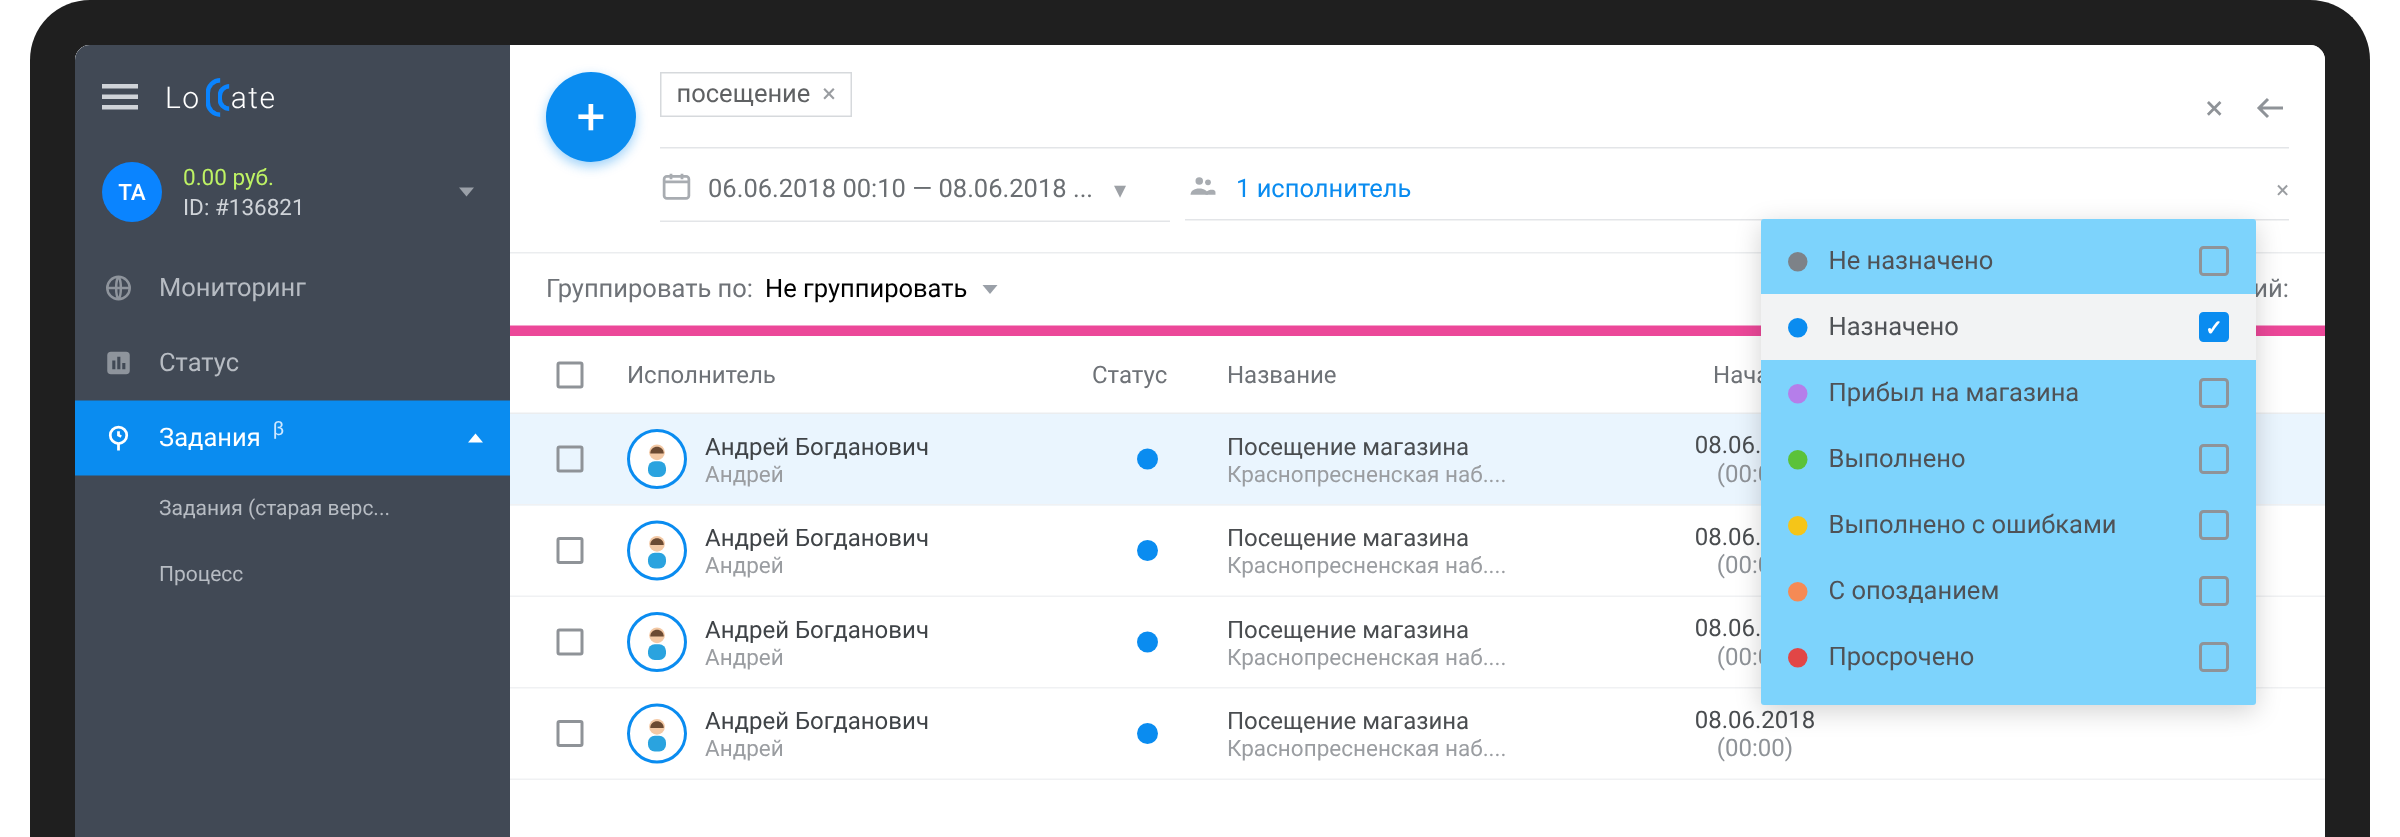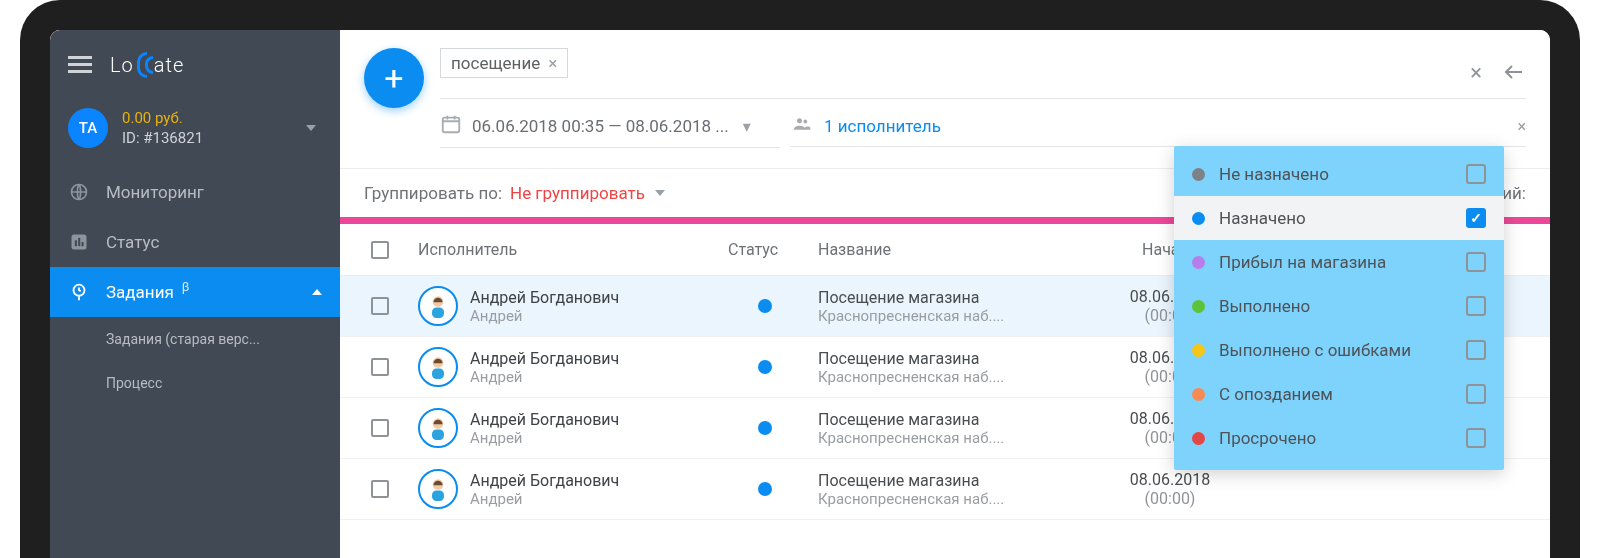--- a/index.html
+++ b/index.html
@@ -13,21 +13,21 @@
 .sidebar { width: 290px; background: #414955; color: #cfd3d8; display: flex; flex-direction: column; flex-shrink: 0; }
 .side-top { display: flex; align-items: center; padding: 22px 18px 18px; gap: 18px; }
 .hamburger { width: 24px; height: 18px; background: linear-gradient(#cfd3d8,#cfd3d8) 0 0/24px 3px no-repeat, linear-gradient(#cfd3d8,#cfd3d8) 0 7px/24px 3px no-repeat, linear-gradient(#cfd3d8,#cfd3d8) 0 14px/24px 3px no-repeat; cursor: pointer; }
 .logo { font-size: 20px; color: #fff; font-weight: 300; letter-spacing: 1px; display: flex; align-items: center; }
 .logo .ring { display: inline-block; width: 10px; height: 26px; border: 3px solid #0a84ff; border-right: none; border-radius: 26px 0 0 26px; margin: 0 -2px 0 3px; }
 .logo .ring2 { display: inline-block; width: 8px; height: 18px; border: 3px solid #0a84ff; border-right: none; border-radius: 18px 0 0 18px; margin-right: 1px; }
 
 .account { display: flex; align-items: center; padding: 12px 18px 18px; gap: 14px; }
 .avatar-badge { width: 40px; height: 40px; border-radius: 50%; background: #0a84ff; color: #fff; display: flex; align-items: center; justify-content: center; font-size: 15px; font-weight: 500; }
 .account-text { font-size: 15px; line-height: 1.35; color: #cfd3d8; flex: 1; }
-.account-text .bal { color: #eab308; }
+.account-text .bal { color: #bef264; }
 .account .caret { width: 0; height: 0; border-left: 5px solid transparent; border-right: 5px solid transparent; border-top: 6px solid #9aa0a8; margin-right: 6px; }
 
 .nav { display: flex; flex-direction: column; }
 .nav-item { display: flex; align-items: center; gap: 16px; padding: 14px 18px; font-size: 17px; color: #b7bcc3; cursor: pointer; position: relative; }
 .nav-item.active { background: #0a8cf0; color: #fff; }
 .nav-item.sub { padding-left: 56px; font-size: 14px; }
 .nav-icon { width: 22px; height: 22px; display: flex; align-items: center; justify-content: center; color: #8e949c; }
 .nav-item.active .nav-icon { color: #fff; }
 .nav-item .beta { font-size: 13px; margin-left: -8px; margin-top: -10px; color: #cfe8ff; }
 .nav-item.active .caret-up { margin-left: auto; width: 0; height: 0; border-left: 5px solid transparent; border-right: 5px solid transparent; border-bottom: 6px solid #fff; }
@@ -47,21 +47,21 @@
 .fblock { display: flex; align-items: center; gap: 10px; border-bottom: 1px solid #e3e5e8; padding: 4px 0 8px; }
 .fblock.date { width: 340px; }
 .fblock.exec { flex: 1; }
 .fblock .ficon { color: #a8acb1; }
 .fblock .ftxt { color: #0a8cf0; font-size: 17px; }
 .fblock.date .ftxt { color: #6a6e72; }
 .fblock .more { color: #9da1a6; margin-left: 4px; }
 .fblock .clear { margin-left: auto; color: #9a9da1; cursor: pointer; }
 
 .subbar { border-top: 1px solid #ebedef; border-bottom: 7px solid #ec4899; margin-top: 14px; padding: 14px 24px; display: flex; align-items: center; font-size: 17px; color: #6f7378; }
-.subbar .dd { color: #ef4444; margin-left: 8px; display: flex; align-items: center; gap: 10px; cursor: pointer; }
+.subbar .dd { color: #000000; margin-left: 8px; display: flex; align-items: center; gap: 10px; cursor: pointer; }
 .subbar .dd:after { content: ""; width: 0; height: 0; border-left: 5px solid transparent; border-right: 5px solid transparent; border-top: 6px solid #9aa0a8; }
 .subbar .count { margin-left: auto; }
 
 
 .table { display: flex; flex-direction: column; font-size: 16px; }
 .thead, .trow { display: grid; grid-template-columns: 60px 310px 90px 280px 160px 1fr; align-items: center; }
 .thead { color: #6e7277; padding: 16px 10px; border-bottom: 1px solid #ebedef; }
 .thead > div, .trow > div { padding: 0 8px; }
 .th-chk, .td-chk { display: flex; justify-content: center; }
 .cb { width: 18px; height: 18px; border: 2px solid #8f9398; border-radius: 2px; cursor: pointer; }
@@ -172,21 +172,21 @@
                   </svg>
             </span>
           </div>
         </div>
         <div class="filter-row2">
           <div class="fblock date">
             <span class="ficon"><svg viewBox="0 0 24 24" width="22" height="22" fill="none" stroke="currentColor" stroke-width="2">
                     <rect x="3" y="5" width="18" height="16" rx="2"></rect>
                     <path d="M3 9h18M8 3v4M16 3v4"></path>
                   </svg></span>
-            <span class="ftxt">06.06.2018 00:35 — 08.06.2018 ...</span>
+            <span class="ftxt">06.06.2018 00:10 — 08.06.2018 ...</span>
             <span class="more">▾</span>
           </div>
           <div class="fblock exec">
             <span class="ficon"><svg viewBox="0 0 24 24" width="24" height="20" fill="currentColor">
                     <circle cx="9" cy="8" r="3"></circle>
                     <circle cx="16" cy="9" r="2.3"></circle>
                     <path d="M2 19c0-3 3-5 7-5s7 2 7 5H2z"></path>
                     <path d="M14 19c0-2 1.5-4 5-4s3 2 3 4h-8z"></path>
                   </svg></span>
             <span class="ftxt">1 исполнитель</span>

